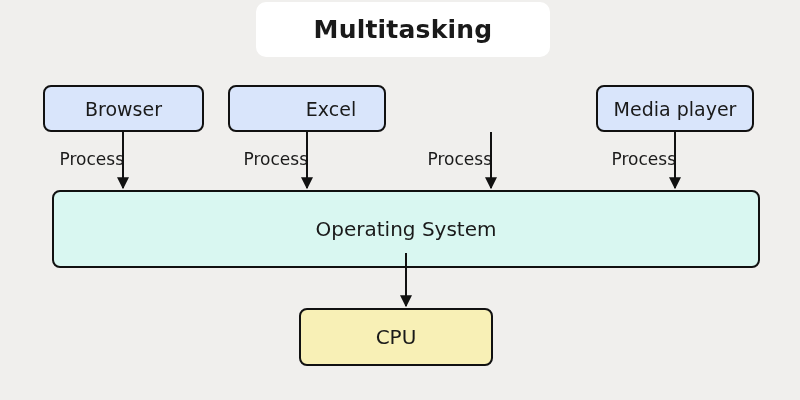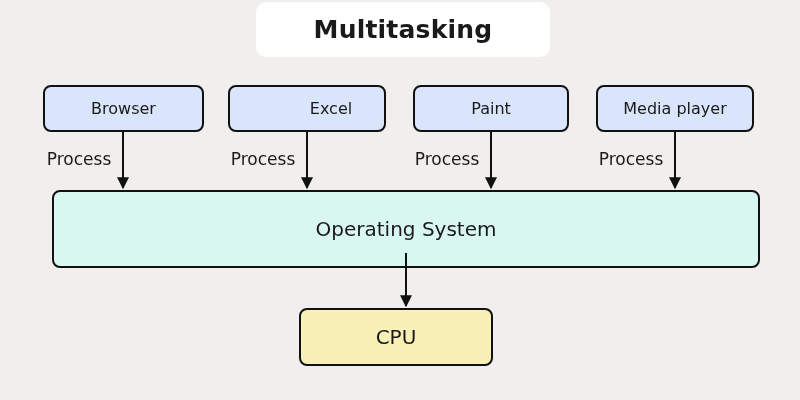--- a/index.html
+++ b/index.html
@@ -28,21 +28,21 @@
     font-weight: bold;
     letter-spacing: 0.2px;
   }
 
   .node {
     position: absolute;
     display: flex; align-items: center; justify-content: center;
     border: 2px solid var(--border, #111111);
     border-radius: 8px;
     background: var(--app_fill, #d9e5fb);
-    font-size: 16px;
+    font-size: 19px;
     text-align: center;
     white-space: nowrap;
   }
   .app { top: 85px; height: 47px; }
   .n0 { left: 43px;  width: 161px; }
   .n1 { left: 228px; width: 158px; padding-left: 48px; }
   .n2 { left: 413px; width: 156px; }
   .n3 { left: 596px; width: 158px; justify-content: center; }
 
   .os {
@@ -56,21 +56,21 @@
     width: 194px; height: 58px;
     background: var(--cpu_fill, #f8f0b6);
     font-size: 20px;
   }
 
   .process-label {
     position: absolute;
     top: 149px;
     width: 90px;
     font-size: 17px;
-    text-align: center;
+    text-align: right;
     white-space: nowrap;
   }
   .pl0 { left: 34px;  }
   .pl1 { left: 218px; }
   .pl2 { left: 402px; }
   .pl3 { left: 586px; }
 
   .overlay {
     position: absolute;
     left: 0; top: 0;
@@ -88,23 +88,20 @@
 
   <div class="title-card">
     <span class="title-text">Multitasking</span>
   </div>
 
   <div class="node app n0">
     <span>Browser</span>
   </div>
   <div class="node app n1">
     <span>Excel</span>
-  </div>
-  <div class="node app n2">
-    <span>Paint</span>
   </div>
   <div class="node app n3">
     <span>Media player</span>
   </div>
 
   <div class="process-label pl0">Process</div>
   <div class="process-label pl1">Process</div>
   <div class="process-label pl2">Process</div>
   <div class="process-label pl3">Process</div>
 

